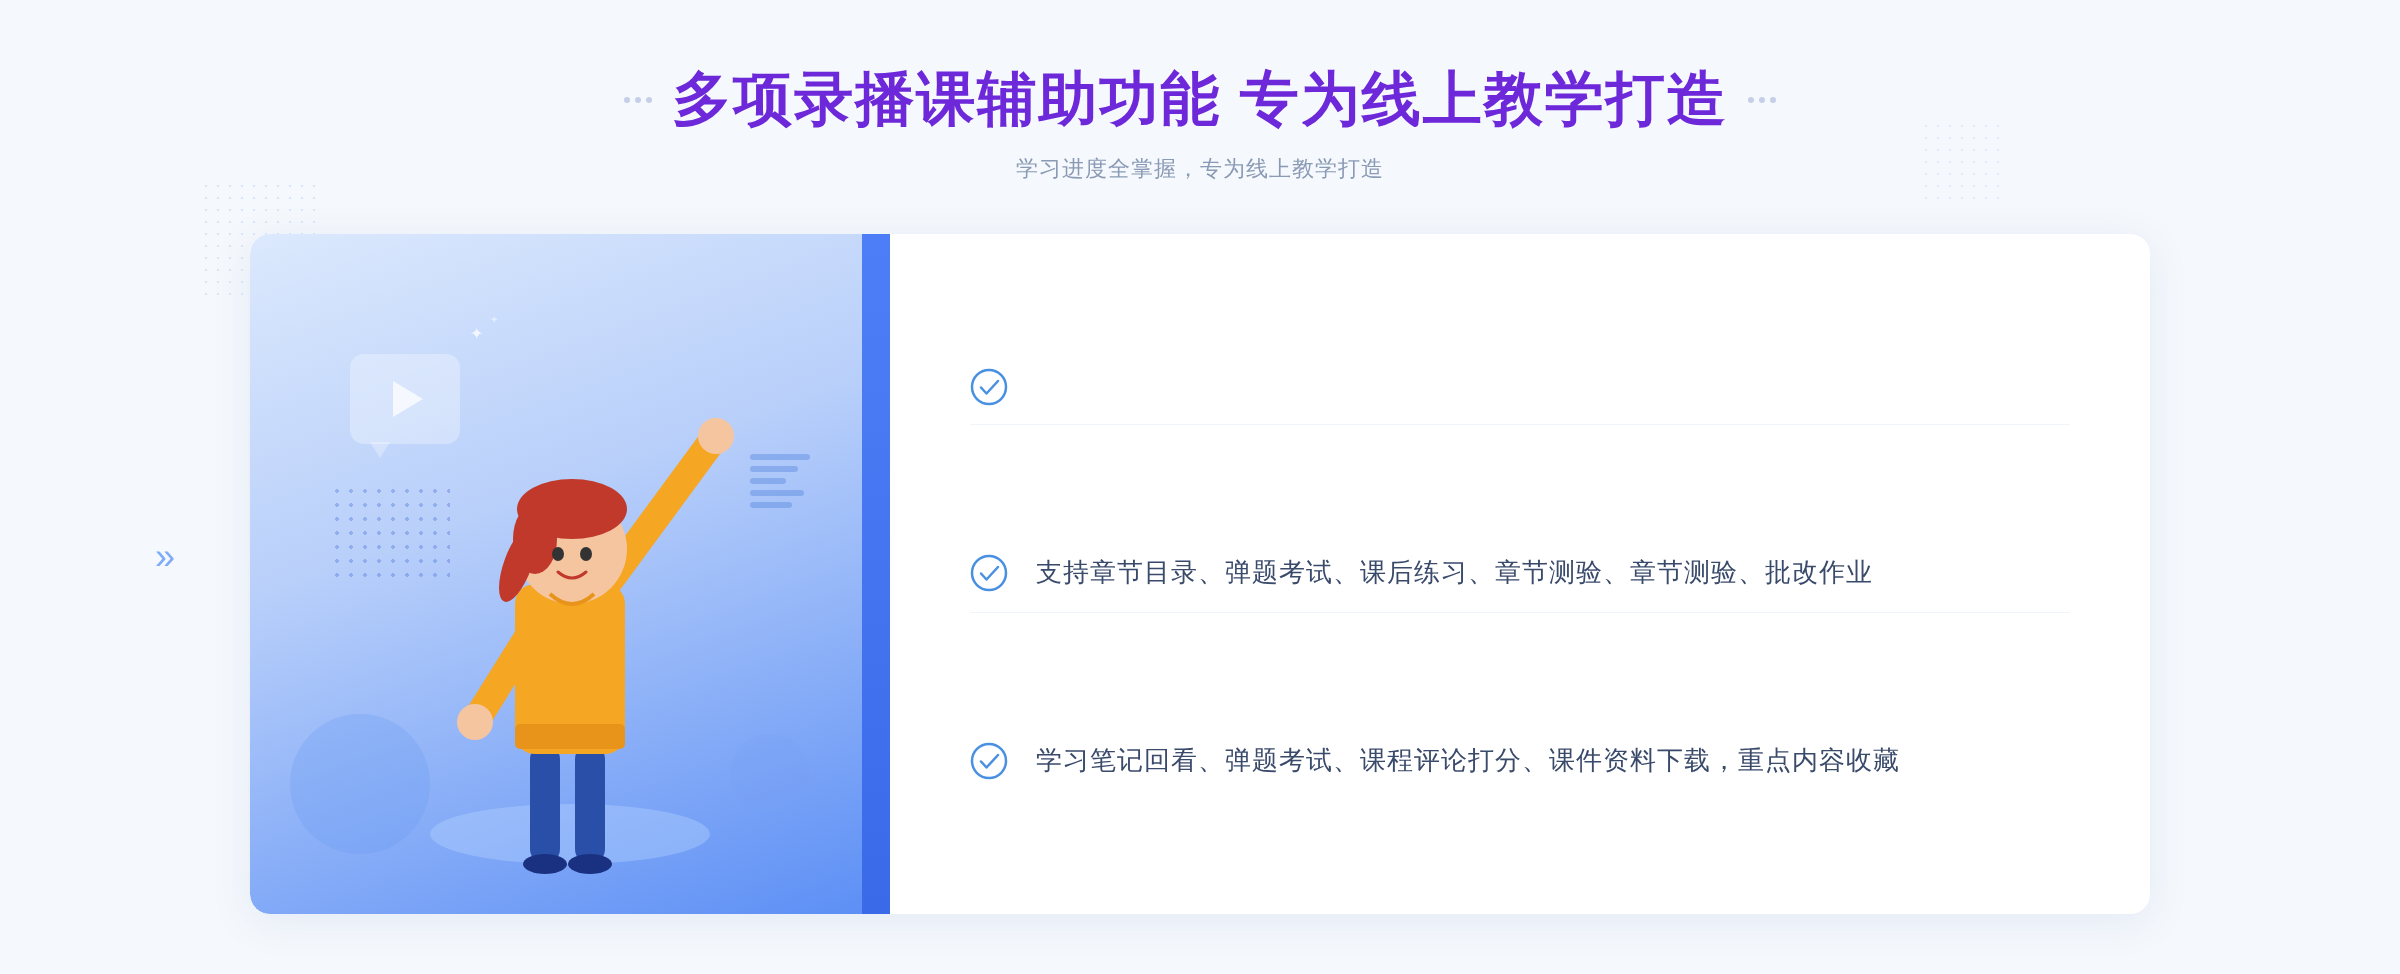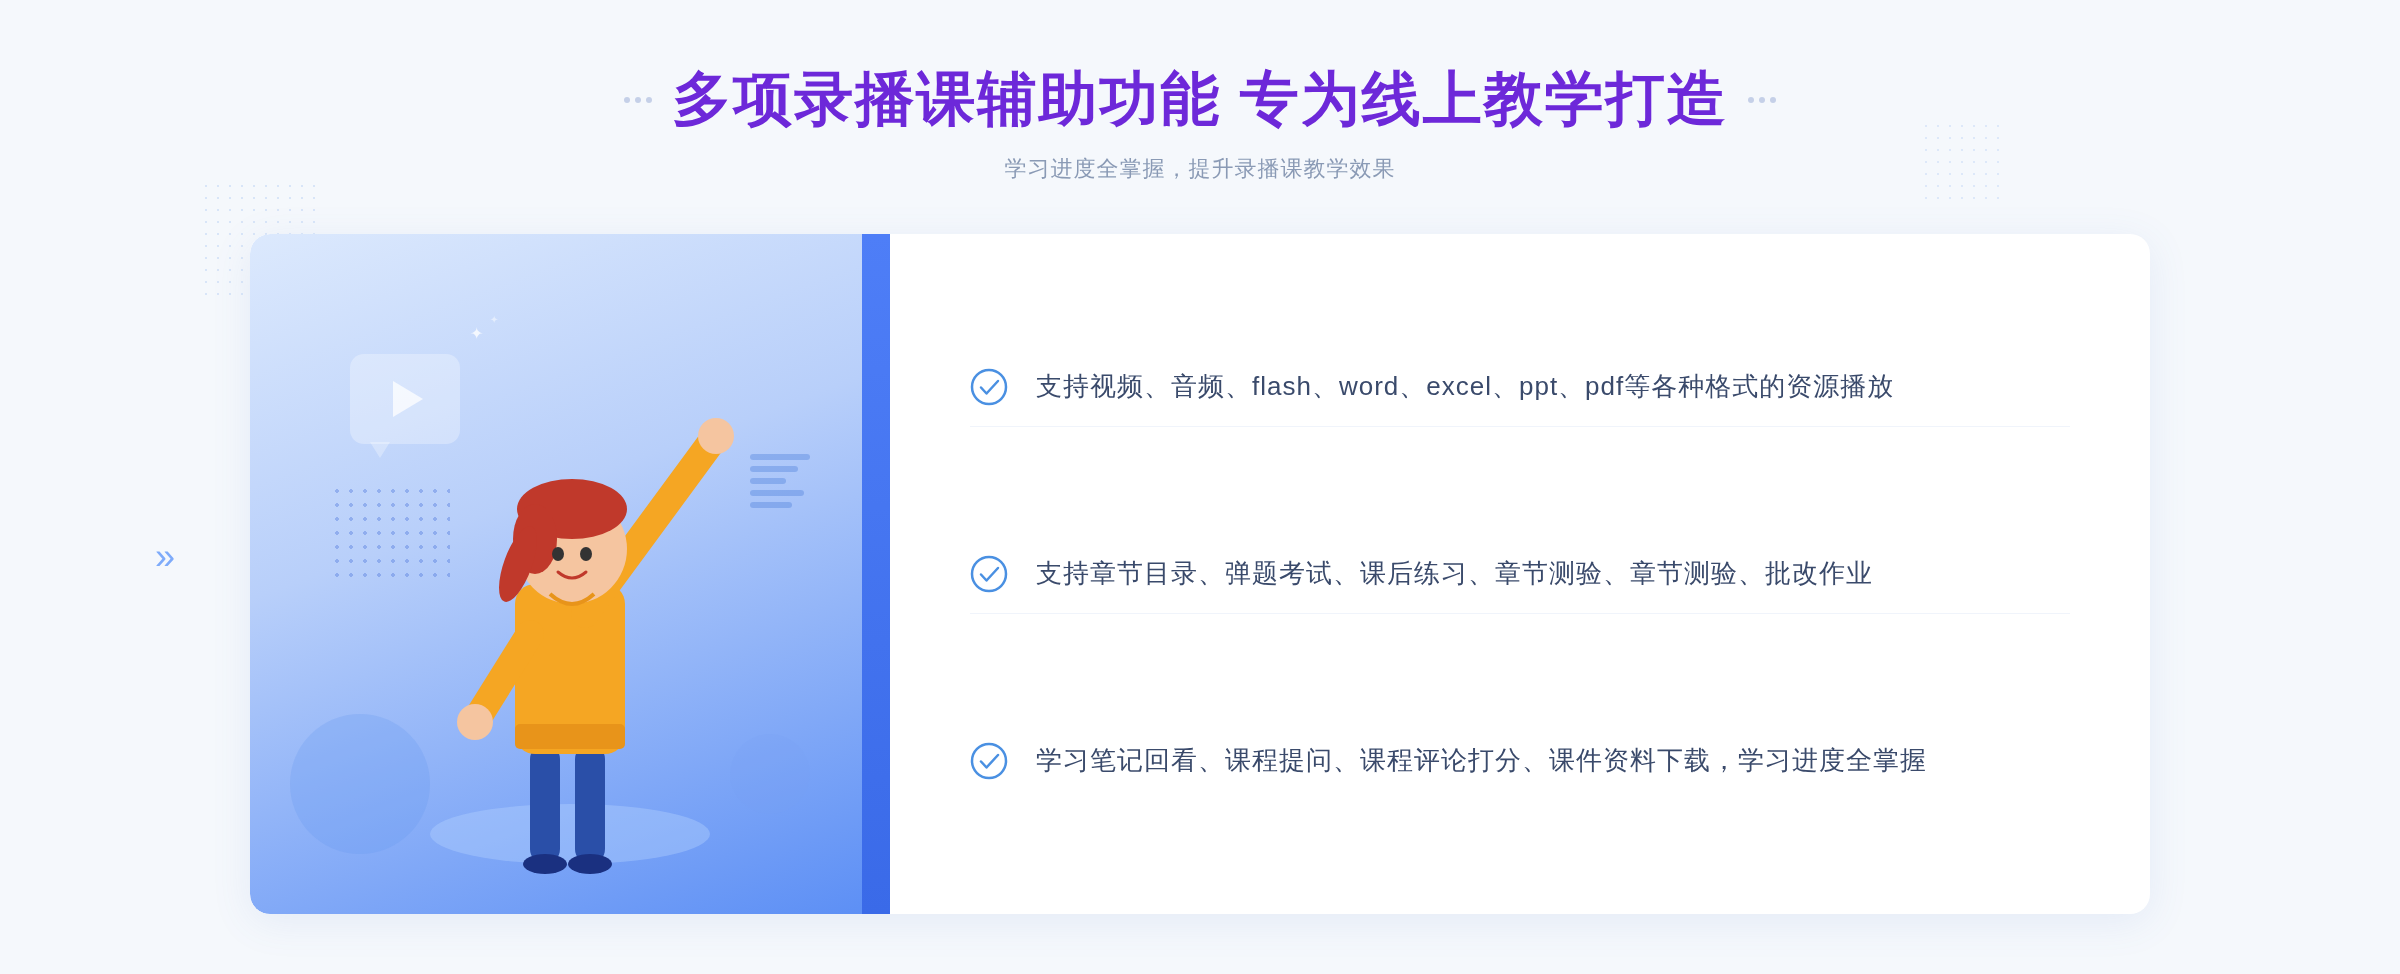--- a/index.html
+++ b/index.html
@@ -294,21 +294,21 @@
         <span></span>
         <span></span>
       </div>
       <h1 class="main-title">多项录播课辅助功能 专为线上教学打造</h1>
       <div class="decorator-dots">
         <span></span>
         <span></span>
         <span></span>
       </div>
     </div>
-    <p class="subtitle">学习进度全掌握，提升录播课教学效果</p>
+    <p class="subtitle">学习进度全掌握，专为线上教学打造</p>
   </div>
 
   <div class="content-card">
 
     <div class="illustration-panel">
       <div class="blue-bar"></div>
 
       <div class="play-bubble">
         <div class="play-triangle"></div>
       </div>
@@ -367,35 +367,34 @@
       </svg>
     </div>
 
     <div class="features-panel">
 
       <div class="feature-item">
         <svg class="check-icon" viewBox="0 0 38 38" fill="none" xmlns="http://www.w3.org/2000/svg">
           <circle cx="19" cy="19" r="17" stroke="#4a90e2" stroke-width="2.5" fill="none"></circle>
           <path d="M11 19.5 L16.5 25.5 L28 13" stroke="#4a90e2" stroke-width="2.5" stroke-linecap="round" stroke-linejoin="round"></path>
         </svg>
-        <span class="feature-text">支持视频、音频、flash、word、excel、ppt、pdf等各种格式的资源播放</span>
       </div>
 
       <div class="feature-item">
         <svg class="check-icon" viewBox="0 0 38 38" fill="none" xmlns="http://www.w3.org/2000/svg">
           <circle cx="19" cy="19" r="17" stroke="#4a90e2" stroke-width="2.5" fill="none"></circle>
           <path d="M11 19.5 L16.5 25.5 L28 13" stroke="#4a90e2" stroke-width="2.5" stroke-linecap="round" stroke-linejoin="round"></path>
         </svg>
         <span class="feature-text">支持章节目录、弹题考试、课后练习、章节测验、章节测验、批改作业</span>
       </div>
 
       <div class="feature-item">
         <svg class="check-icon" viewBox="0 0 38 38" fill="none" xmlns="http://www.w3.org/2000/svg">
           <circle cx="19" cy="19" r="17" stroke="#4a90e2" stroke-width="2.5" fill="none"></circle>
           <path d="M11 19.5 L16.5 25.5 L28 13" stroke="#4a90e2" stroke-width="2.5" stroke-linecap="round" stroke-linejoin="round"></path>
         </svg>
-        <span class="feature-text">学习笔记回看、课程提问、课程评论打分、课件资料下载，学习进度全掌握</span>
+        <span class="feature-text">学习笔记回看、弹题考试、课程评论打分、课件资料下载，重点内容收藏</span>
       </div>
 
 
     </div>
   </div>
 </div>
 
 </body></html>

